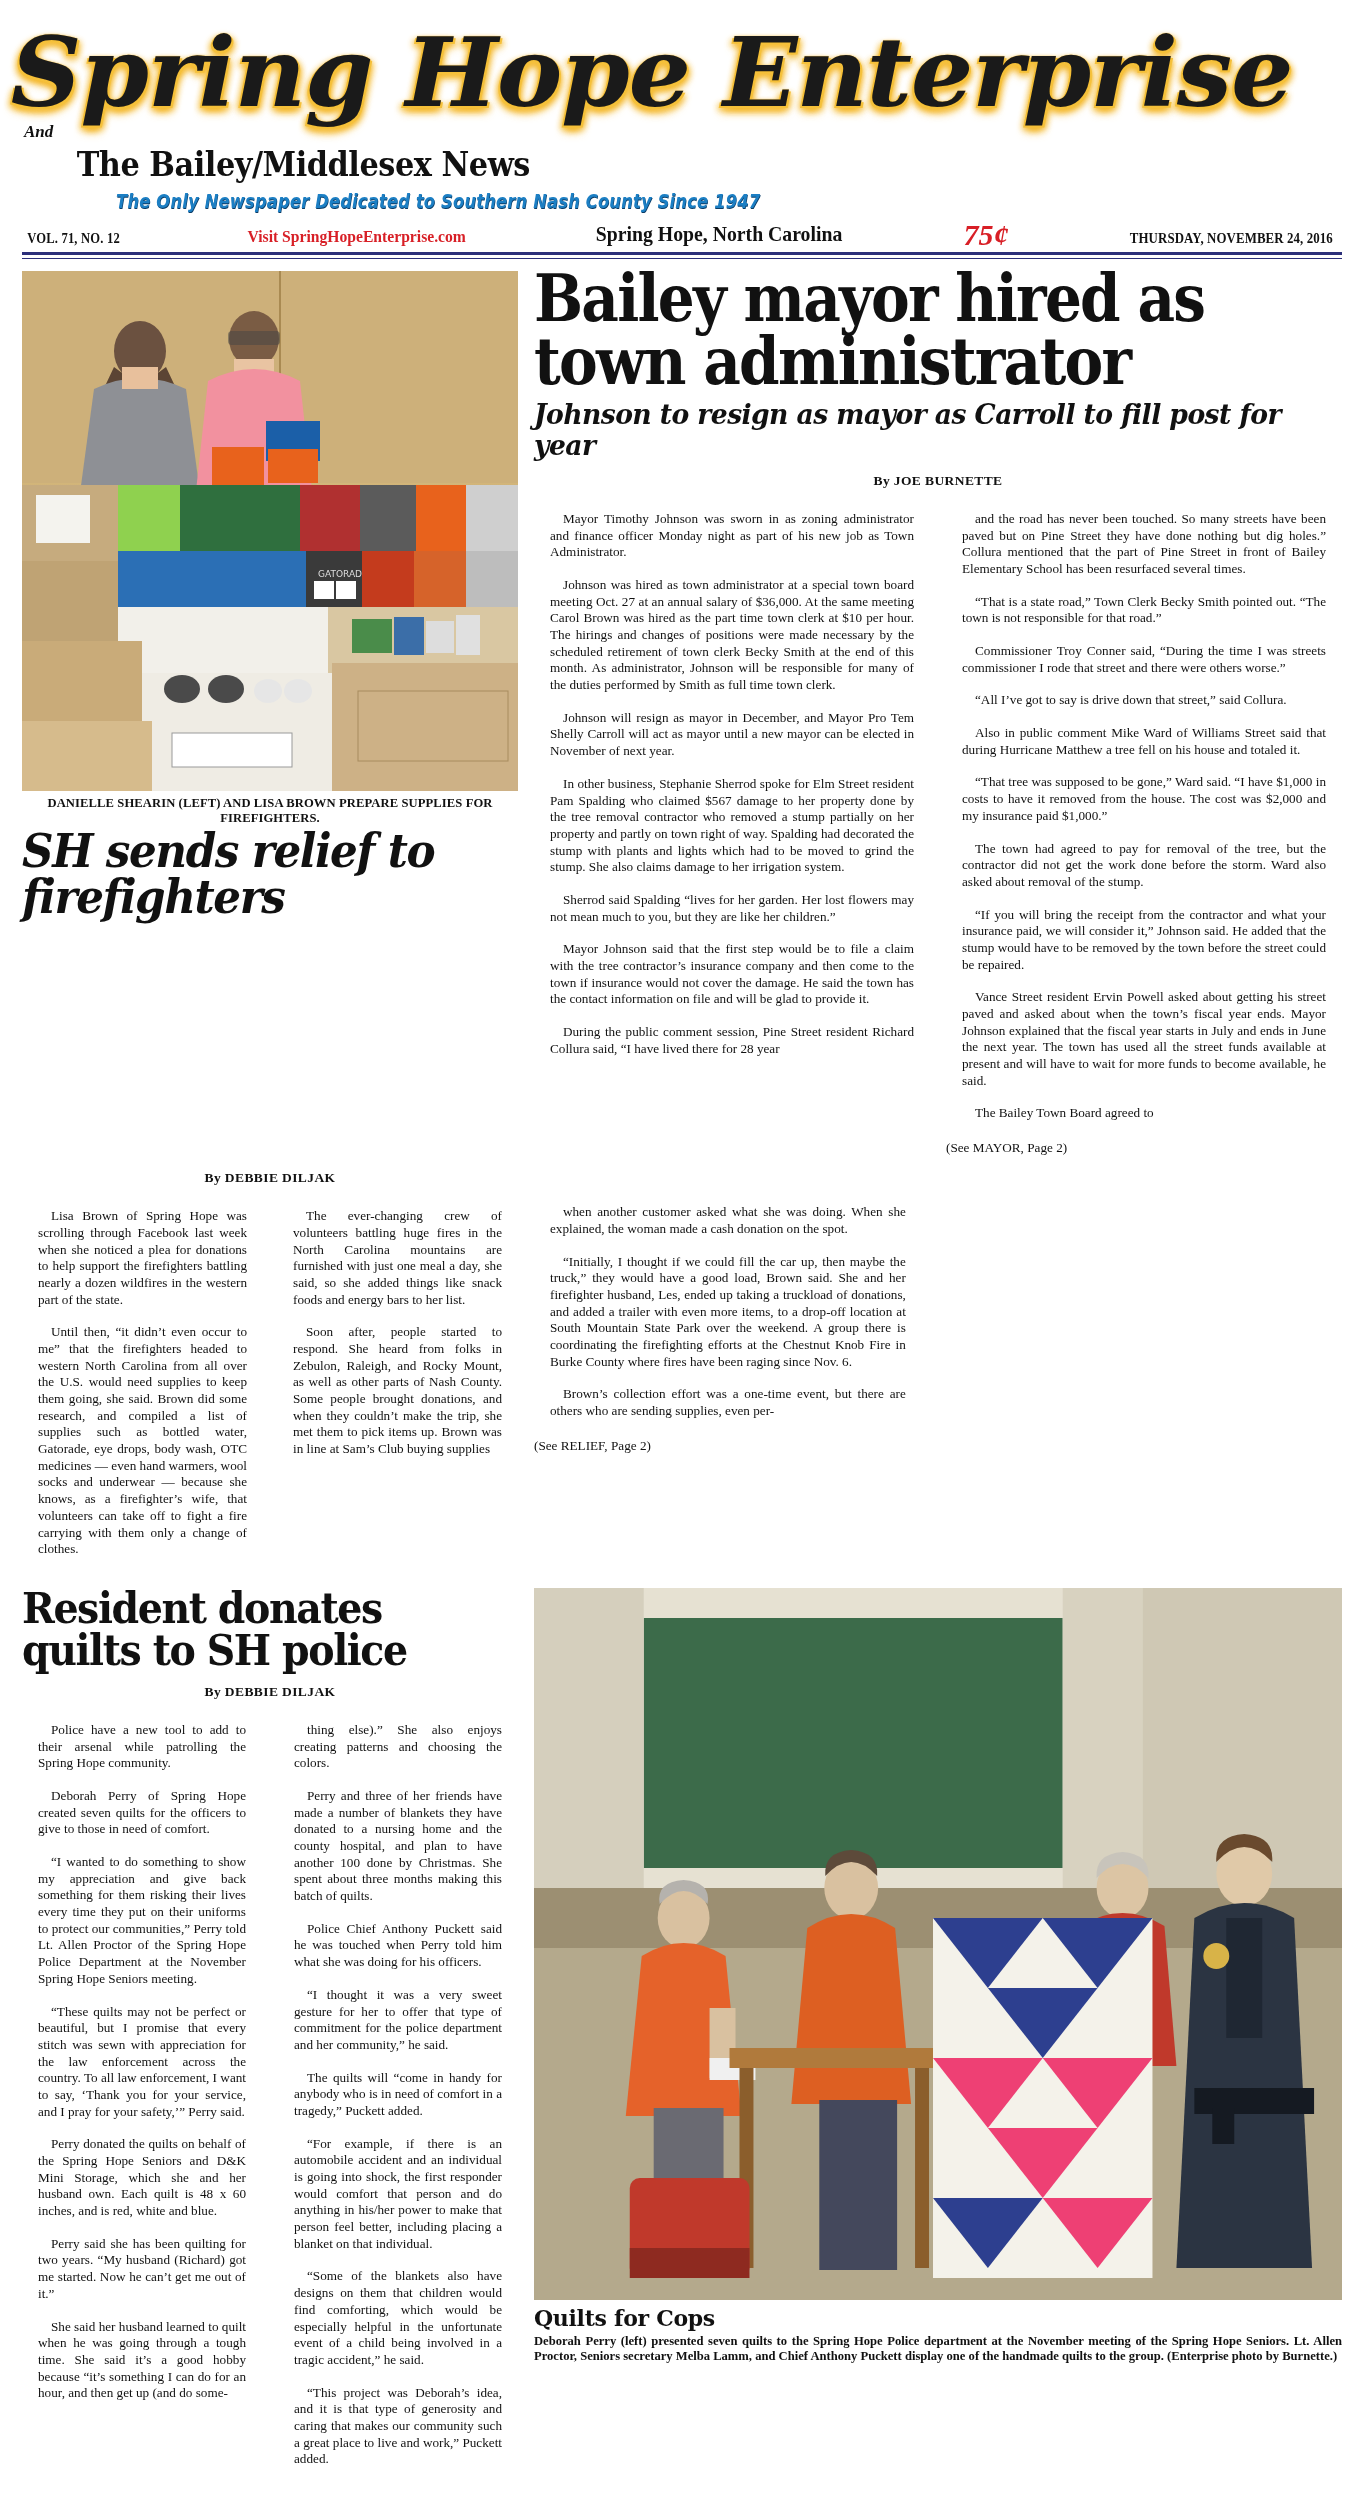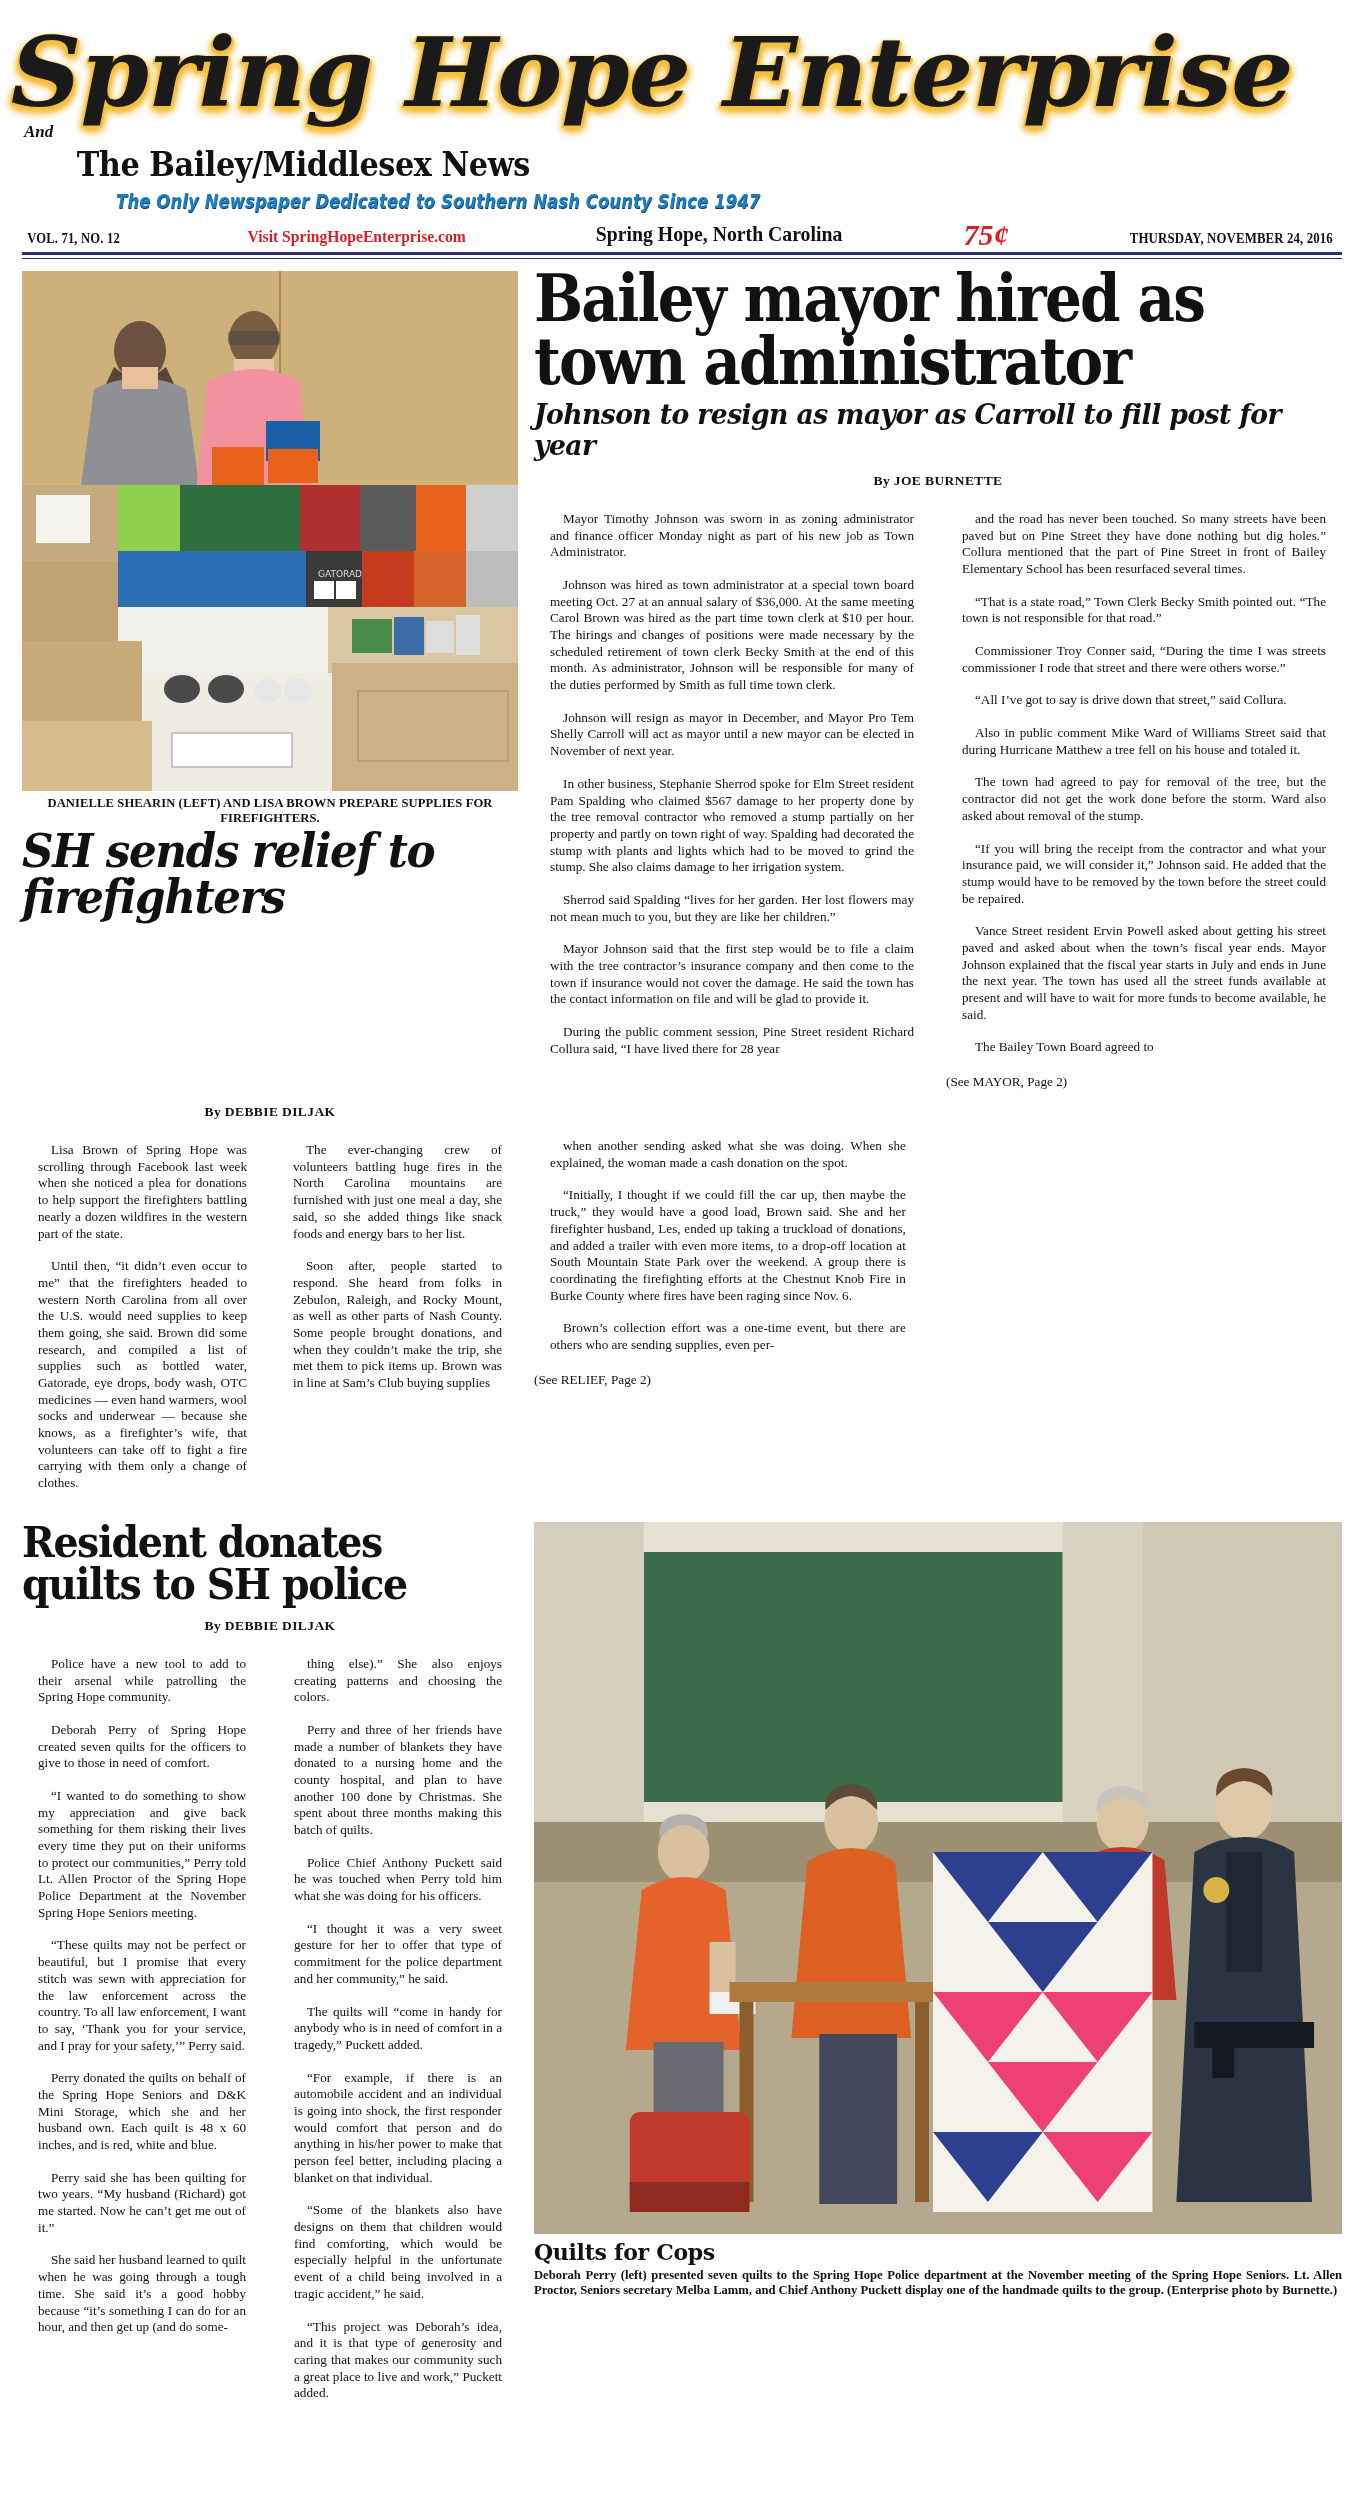--- a/index.html
+++ b/index.html
@@ -259,20 +259,21 @@
           <p class="bodytext">Sherrod said Spalding “lives for her garden. Her lost flowers may not mean much to you, but they are like her children.”</p>
           <p class="bodytext">Mayor Johnson said that the first step would be to file a claim with the tree contractor’s insurance company and then come to the town if insurance would not cover the damage. He said the town has the contact information on file and will be glad to provide it.</p>
           <p class="bodytext">During the public comment session, Pine Street resident Richard Collura said, “I have lived there for 28 year</p>
         </div>
         <div class="col">
           <p class="bodytext">and the road has never been touched. So many streets have been paved but on Pine Street they have done nothing but dig holes.” Collura mentioned that the part of Pine Street in front of Bailey Elementary School has been resurfaced several times.</p>
           <p class="bodytext">“That is a state road,” Town Clerk Becky Smith pointed out. “The town is not responsible for that road.”</p>
           <p class="bodytext">Commissioner Troy Conner said, “During the time I was streets commissioner I rode that street and there were others worse.”</p>
           <p class="bodytext">“All I’ve got to say is drive down that street,” said Collura.</p>
           <p class="bodytext">Also in public comment Mike Ward of Williams Street said that during Hurricane Matthew a tree fell on his house and totaled it.</p>
+          <p class="bodytext">“That tree was supposed to be gone,” Ward said. “I have $1,000 in costs to have it removed from the house. The cost was $2,000 and my insurance paid $1,000.”</p>
           <p class="bodytext">The town had agreed to pay for removal of the tree, but the contractor did not get the work done before the storm. Ward also asked about removal of the stump.</p>
           <p class="bodytext">“If you will bring the receipt from the contractor and what your insurance paid, we will consider it,” Johnson said. He added that the stump would have to be removed by the town before the street could be repaired.</p>
           <p class="bodytext">Vance Street resident Ervin Powell asked about getting his street paved and asked about when the town’s fiscal year ends. Mayor Johnson explained that the fiscal year starts in July and ends in June the next year. The town has used all the street funds available at present and will have to wait for more funds to become available, he said.</p>
           <p class="bodytext">The Bailey Town Board agreed to</p>
           <div class="seemore">(See MAYOR, Page 2)</div>
         </div>
       </div>
     </div>
   </div>
 
@@ -286,21 +287,21 @@
         </div>
         <div class="col">
           <p class="bodytext">The ever-changing crew of volunteers battling huge fires in the North Carolina mountains are furnished with just one meal a day, she said, so she added things like snack foods and energy bars to her list.</p>
           <p class="bodytext">Soon after, people started to respond. She heard from folks in Zebulon, Raleigh, and Rocky Mount, as well as other parts of Nash County. Some people brought donations, and when they couldn’t make the trip, she met them to pick items up. Brown was in line at Sam’s Club buying supplies</p>
         </div>
       </div>
     </div>
     <div class="right">
       <div style="height:30px"></div>
       <div style="width:48%;">
-        <p class="bodytext">when another sending asked what she was doing. When she explained, the woman made a cash donation on the spot.</p>
+        <p class="bodytext">when another customer asked what she was doing. When she explained, the woman made a cash donation on the spot.</p>
         <p class="bodytext">“Initially, I thought if we could fill the car up, then maybe the truck,” they would have a good load, Brown said. She and her firefighter husband, Les, ended up taking a truckload of donations, and added a trailer with even more items, to a drop-off location at South Mountain State Park over the weekend. A group there is coordinating the firefighting efforts at the Chestnut Knob Fire in Burke County where fires have been raging since Nov. 6.</p>
         <p class="bodytext">Brown’s collection effort was a one-time event, but there are others who are sending supplies, even per-</p>
         <div class="seemore">(See RELIEF, Page 2)</div>
       </div>
     </div>
   </div>
 
   <div class="lower">
     <div class="lower-left">
       <div class="quilt-head">Resident donates quilts to SH police</div>

